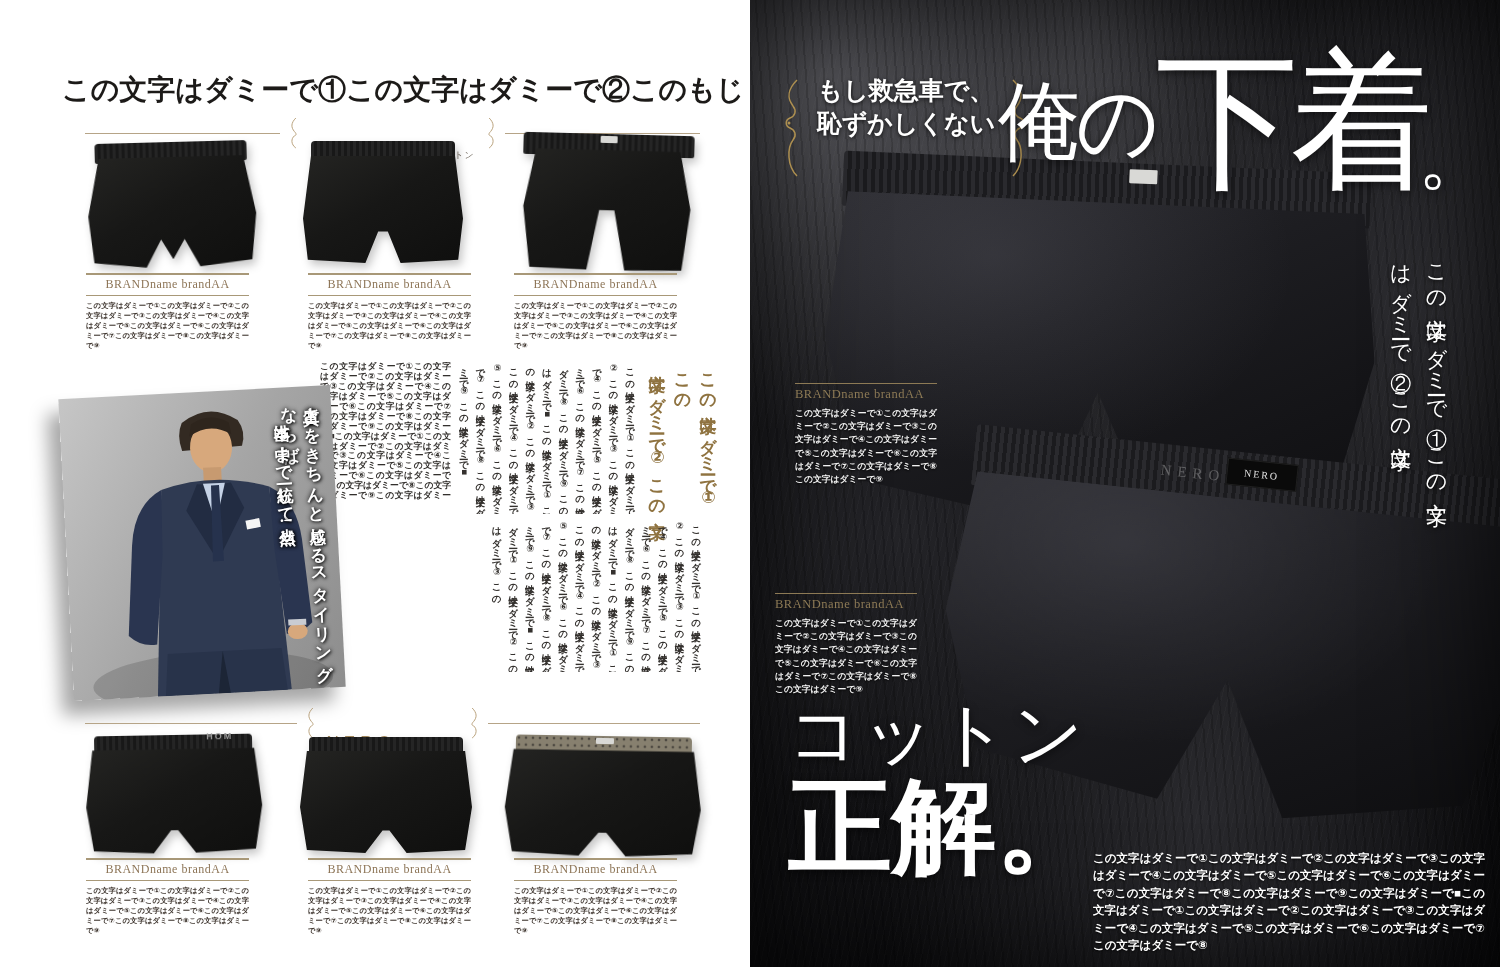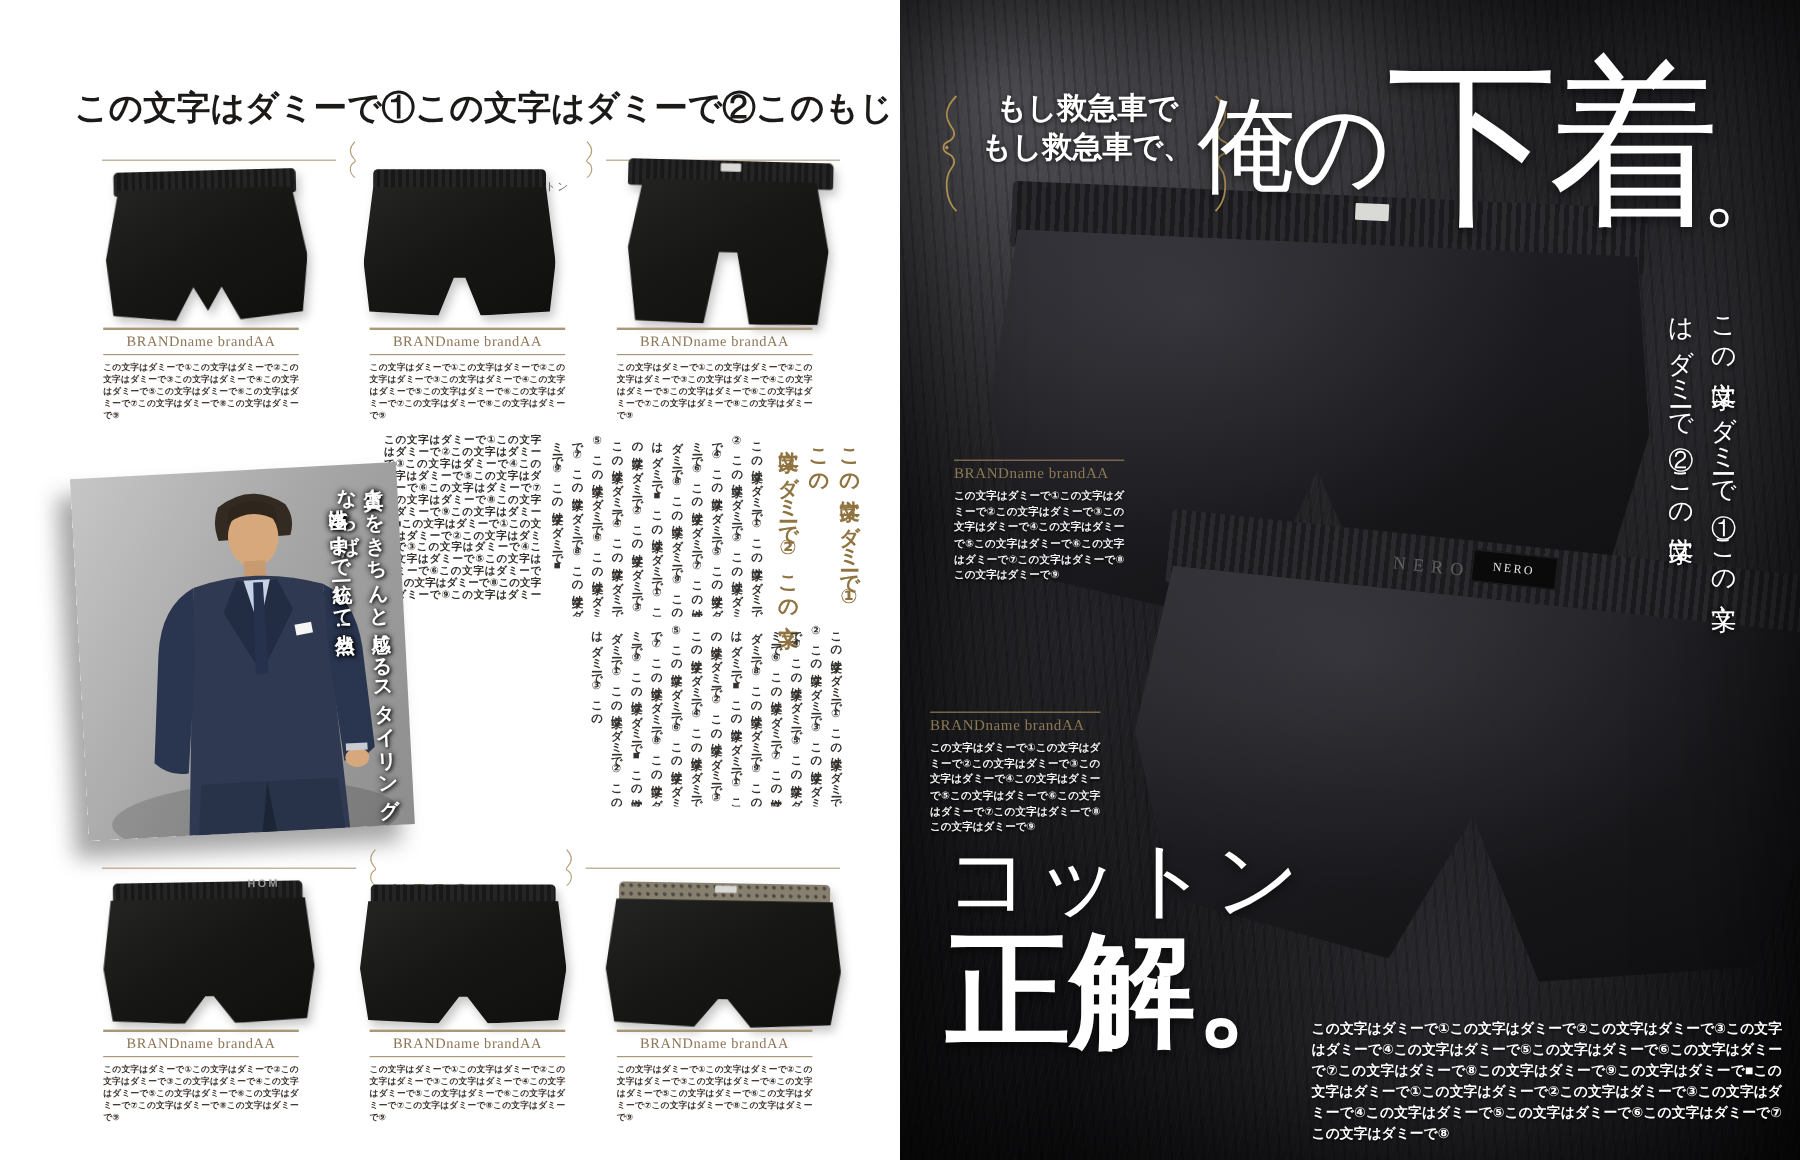--- a/index.html
+++ b/index.html
@@ -270,22 +270,22 @@
 
     <svg class="flourish" style="left:30px;" viewBox="0 0 20 100">
         <path d="M16 2 C6 12 6 20 12 28 C16 33 14 38 9 40 C4 42 4 48 9 50 C14 52 16 57 12 62 C6 70 6 88 16 98" fill="none" stroke="#ad8f50" stroke-width="1.5"></path>
         <circle cx="8" cy="45" r="1.5" fill="#ad8f50"></circle>
       </svg>
     <svg class="flourish" style="left:258px;transform:scaleX(-1);" viewBox="0 0 20 100">
         <path d="M16 2 C6 12 6 20 12 28 C16 33 14 38 9 40 C4 42 4 48 9 50 C14 52 16 57 12 62 C6 70 6 88 16 98" fill="none" stroke="#ad8f50" stroke-width="1.5"></path>
         <circle cx="8" cy="45" r="1.5" fill="#ad8f50"></circle>
       </svg>
     <div class="kicker">
-      <div>もし救急車で</div>
       <div>もし救急車で、</div>
+      <div>恥ずかしくない</div>
     </div>
 
     <div class="rp-headline">
       <span class="rp-h-prefix">俺の</span>
       <span class="rp-h-main">下着</span>
       <span class="rp-h-period">。</span>
     </div>
 
     <div class="rp-side-vertical">
       <span>この文字はダミーで①この文字</span>

